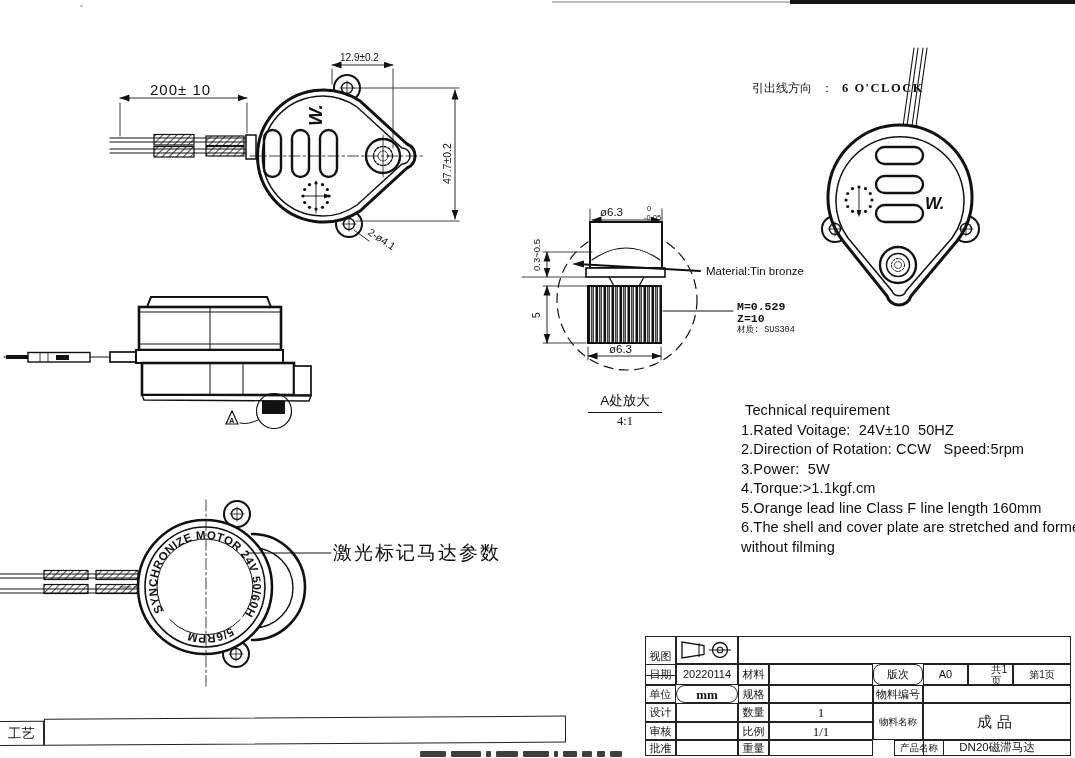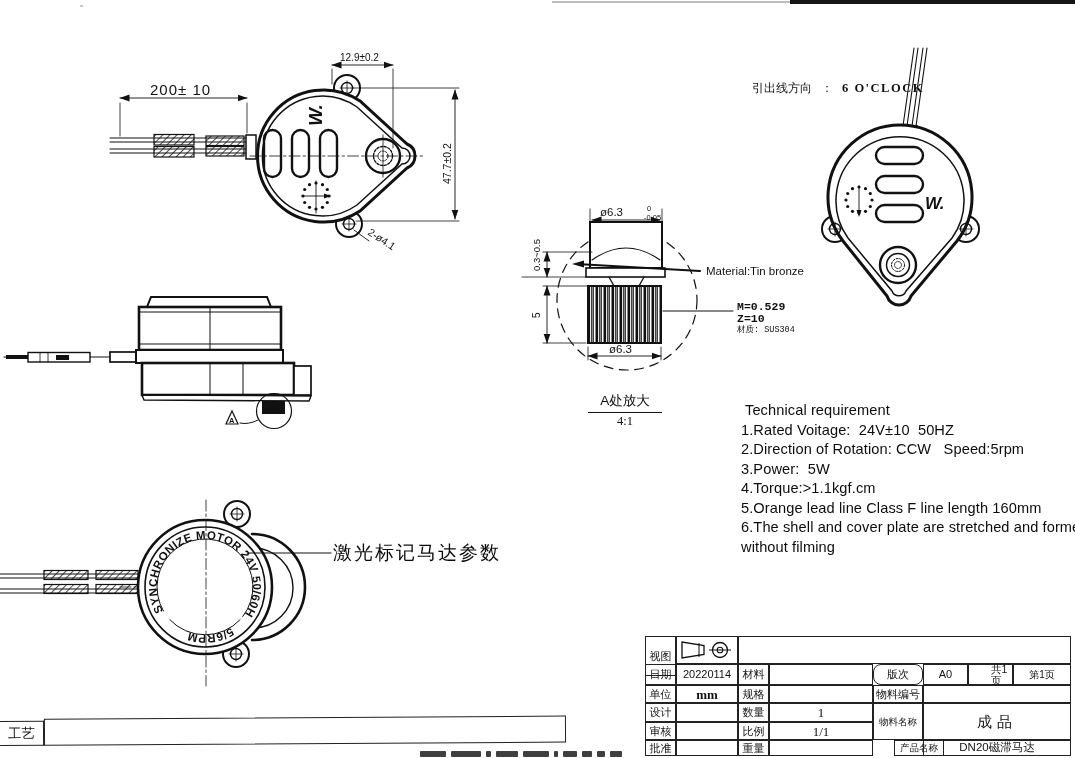--- a/index.html
+++ b/index.html
@@ -395,21 +395,21 @@
   <div class="tb-cell" style="left:645px;top:664px;width:31px;height:21px;">日期</div>
   <div class="tb-cell" style="left:676px;top:664px;width:62px;height:21px;">20220114</div>
   <div class="tb-cell" style="left:738px;top:664px;width:31px;height:21px;text-align:center;">材料</div>
   <div class="tb-cell" style="left:769px;top:664px;width:104px;height:21px;"></div>
   <div class="tb-cell" style="left:873px;top:664px;width:50px;height:21px;border-radius:8px;">版次</div>
   <div class="tb-cell" style="left:923px;top:664px;width:45px;height:21px;text-align:right;">A0</div>
   <div class="tb-cell" style="left:968px;top:664px;width:45px;height:21px;font-size:10.5px;padding-left:22px;">共1页</div>
   <div class="tb-cell" style="left:1013px;top:664px;width:58px;height:21px;font-size:10px;">第1页</div>
 
   <div class="tb-cell" style="left:645px;top:685px;width:31px;height:18px;">单位</div>
-  <div class="tb-cell" style="left:676px;top:685px;width:62px;height:18px;font-weight:bold;font-size:13px;font-family:'Liberation Serif',serif;">mm</div>
+  <div class="tb-cell" style="left:676px;top:685px;width:62px;height:18px;font-weight:bold;font-size:13px;font-family:'Liberation Serif',serif;border-radius:9px;">mm</div>
   <div class="tb-cell" style="left:738px;top:685px;width:31px;height:18px;">规格</div>
   <div class="tb-cell" style="left:769px;top:685px;width:104px;height:18px;"></div>
   <div class="tb-cell" style="left:873px;top:685px;width:50px;height:18px;font-size:11px;">物料编号</div>
   <div class="tb-cell" style="left:923px;top:685px;width:148px;height:18px;"></div>
 
   <div class="tb-cell" style="left:645px;top:703px;width:31px;height:19px;">设计</div>
   <div class="tb-cell" style="left:676px;top:703px;width:62px;height:19px;"></div>
   <div class="tb-cell" style="left:738px;top:703px;width:31px;height:19px;">数量</div>
   <div class="tb-cell" style="left:769px;top:703px;width:104px;height:19px;font-size:13px;font-family:'Liberation Serif',serif;">1</div>
   <div class="tb-cell" style="left:873px;top:703px;width:50px;height:37px;font-size:9.5px;">物料名称</div>

